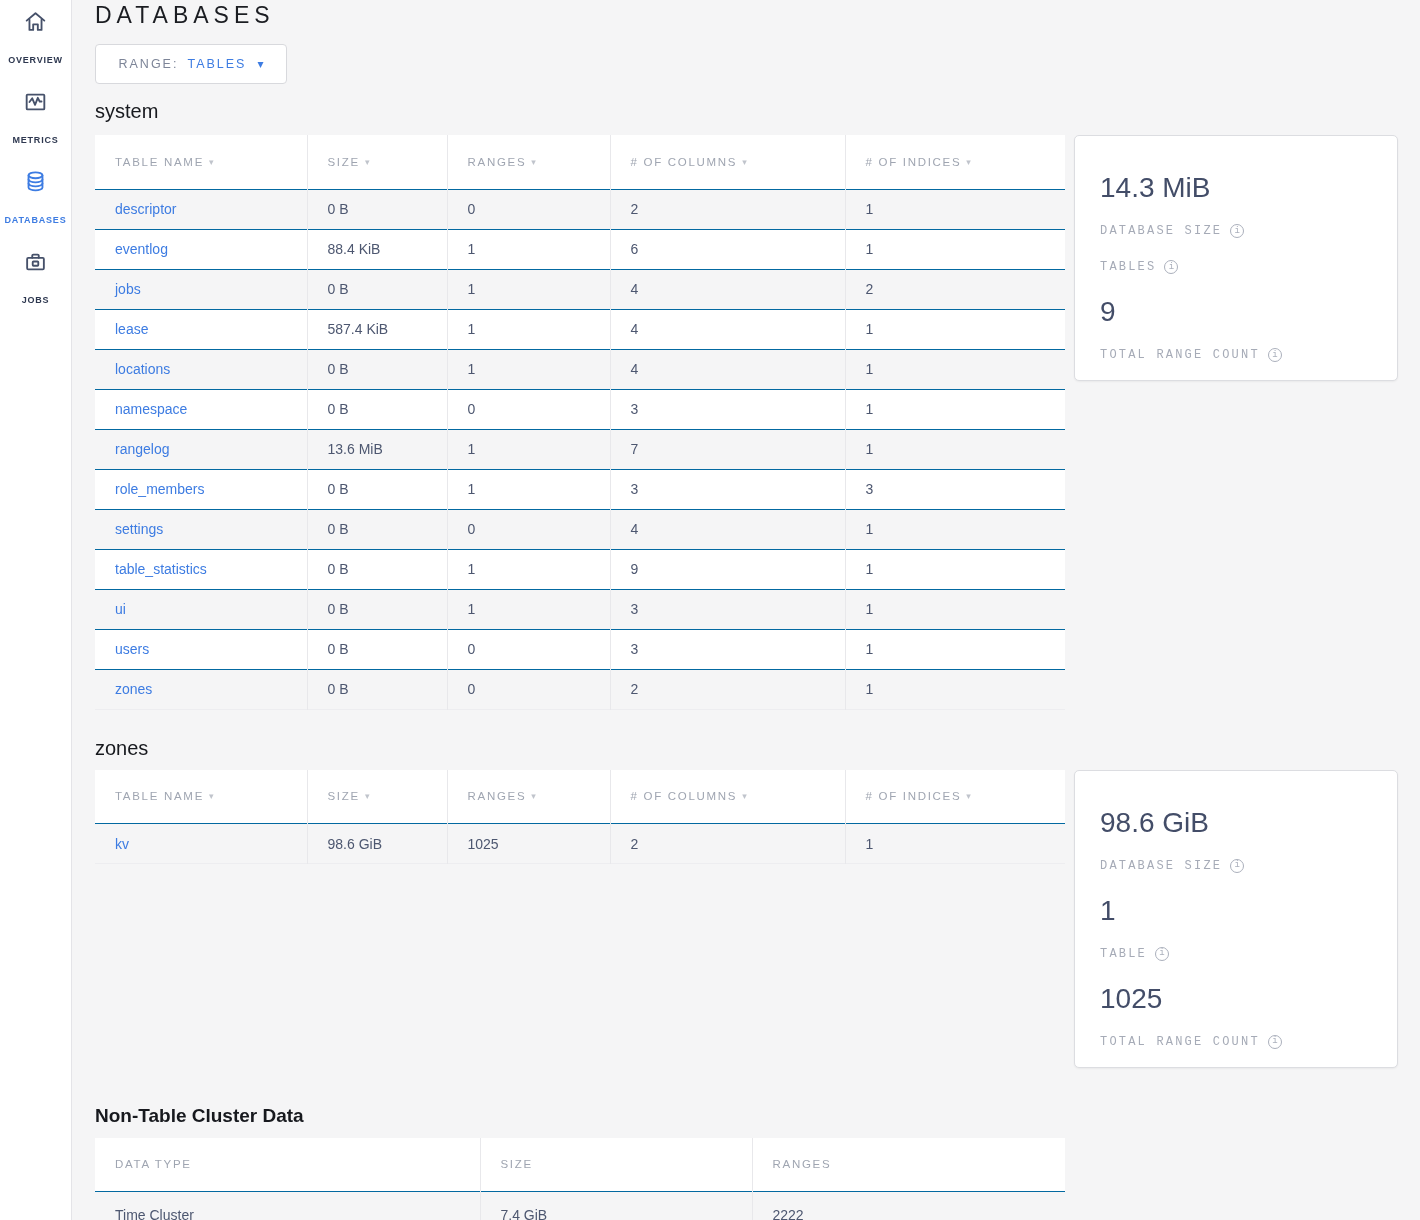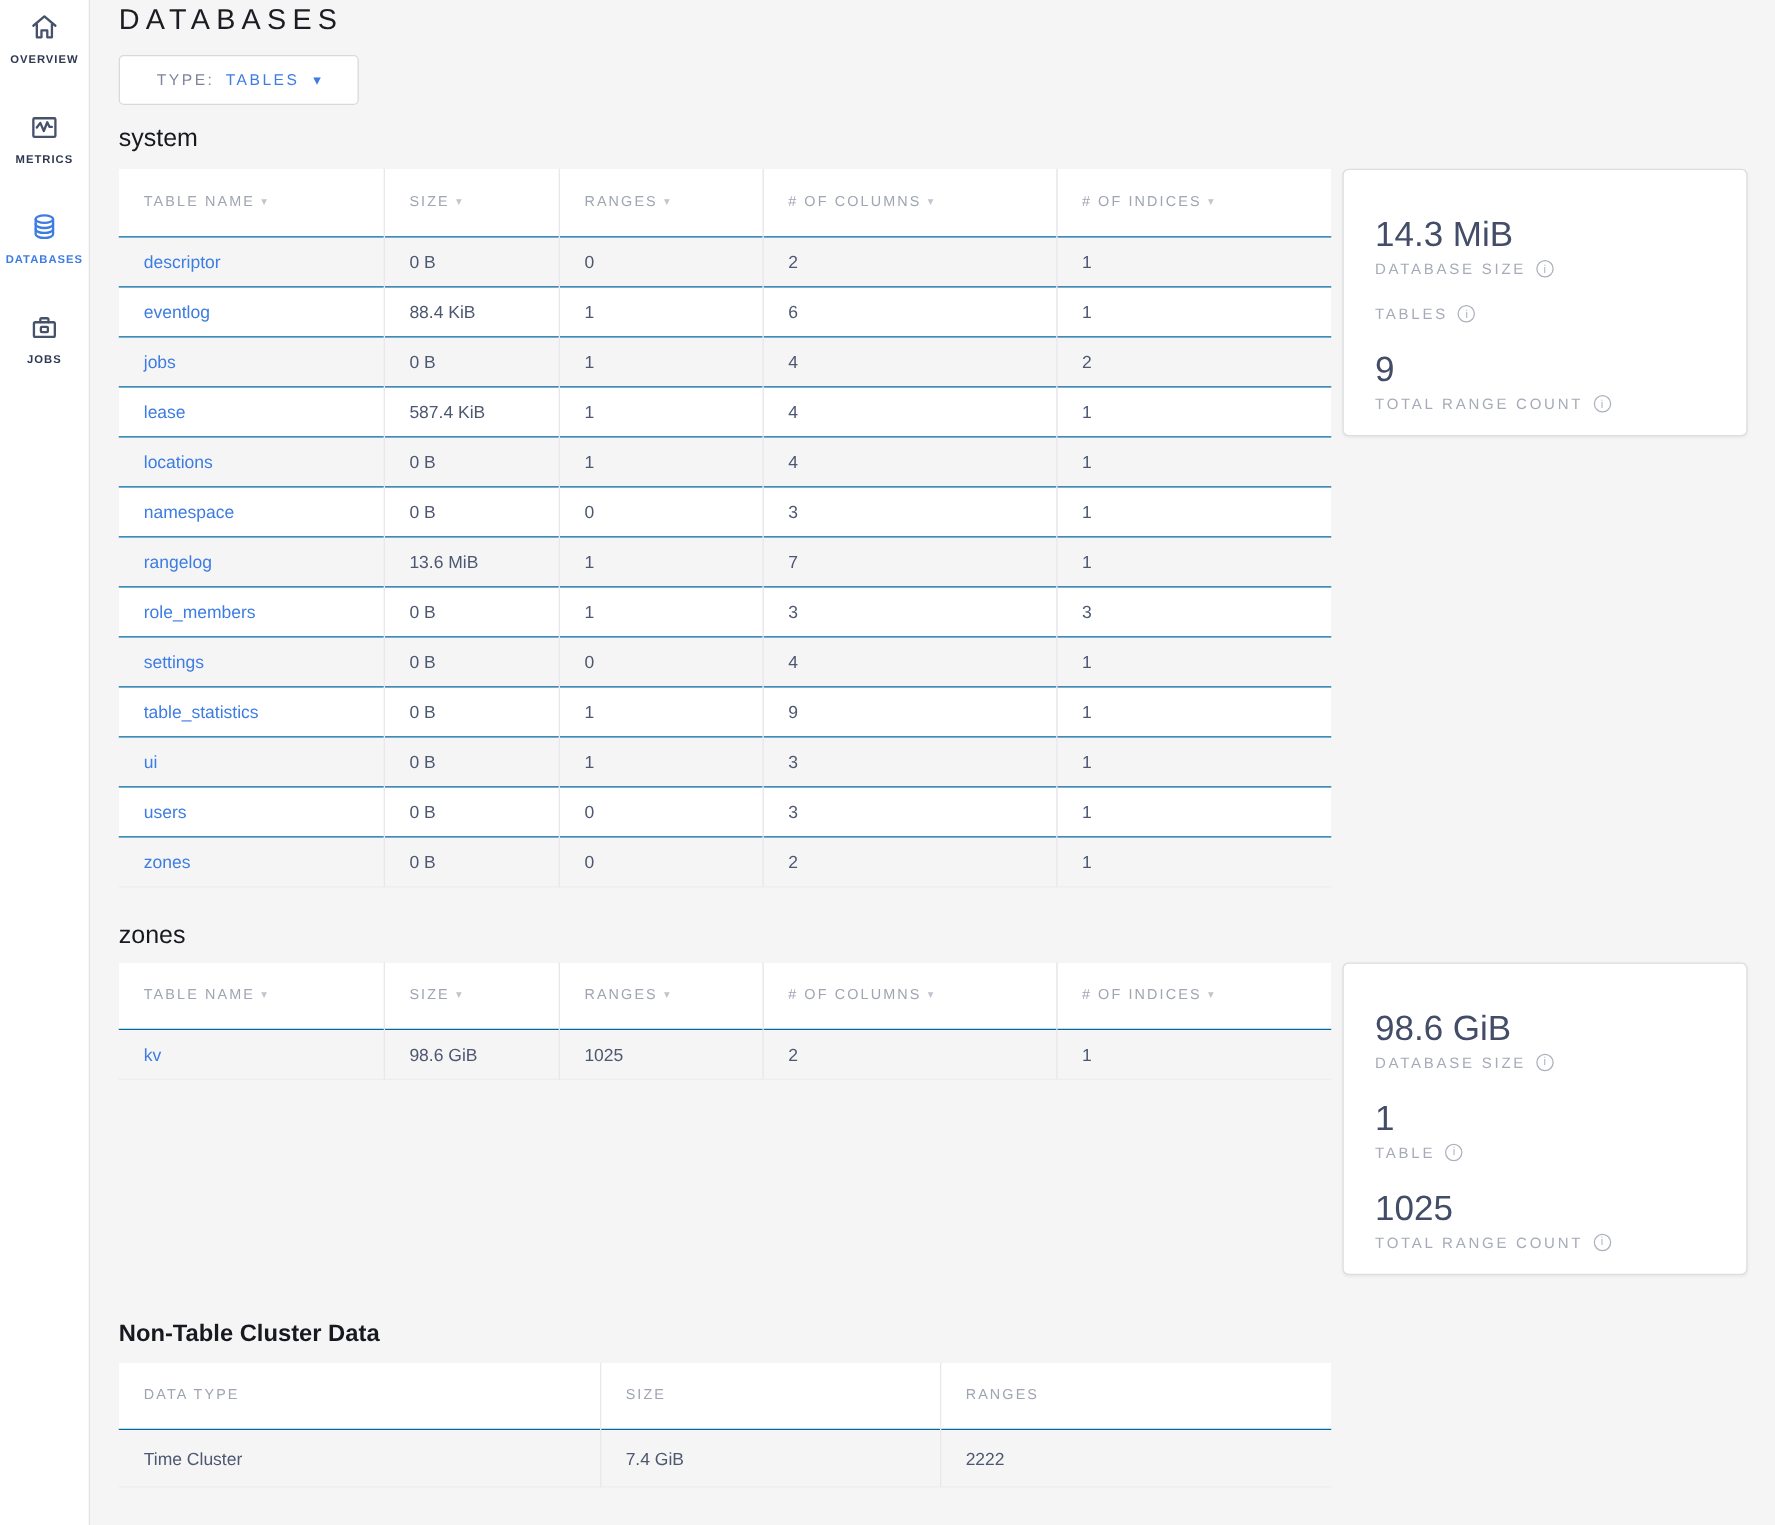--- a/index.html
+++ b/index.html
@@ -16,21 +16,21 @@
     position:absolute; left:0; top:0; bottom:0; width:72px;
     background:#ffffff; border-right:1px solid #e4e4e8;
   }
   .side-item {
     height:80px; padding-top:9px;
     display:flex; flex-direction:column; align-items:center;
     cursor:pointer;
   }
   .side-item svg { display:block; }
   .side-label {
-    margin-top:7px; font-size:9px; font-weight:700;
+    margin-top:20px; font-size:9px; font-weight:700;
     letter-spacing:0.8px; color:#2e3850;
   }
   .side-item.active .side-label { color:#3d7ce2; }
 
   
   .main { position:absolute; left:72px; top:0; right:0; padding:2px 0 0 23px; }
 
   .page-title {
     font-size:23px; font-weight:500; letter-spacing:5px;
     color:#1b1d22;
@@ -73,22 +73,22 @@
     width:324px; margin-left:9px;
     background:#ffffff; border:1px solid #dcdde1; border-radius:5px;
     box-shadow:0 1px 2px rgba(0,0,0,0.05);
     padding:36px 25px 18px;
     align-self:flex-start;
   }
   .stat { margin-bottom:22px; }
   .stat:last-child { margin-bottom:0; }
   .stat-value { font-size:28px; line-height:32px; font-weight:500; color:#434d68; }
   .stat-label {
-    margin-top:4px; font-size:12px; letter-spacing:2.2px; color:#a6abb7;
-    display:flex; align-items:center;
+    margin-top:20px; font-size:12px; letter-spacing:2.2px; color:#a6abb7;
+    display:flex; align-items:center;font-family:Liberation Mono, monospace;
   }
   .info-icon {
     margin-left:8px; width:14px; height:14px; flex:0 0 14px;
     border:1px solid #abb0bc; border-radius:50%;
     display:inline-flex; align-items:center; justify-content:center;
     font-size:9px; line-height:1; color:#abb0bc; letter-spacing:0; cursor:pointer;
   }
 
   .nt-title { margin-top:37px; font-size:19px; font-weight:600; color:#17191e; }
   .nt-table-wrap { margin-top:11px; }
@@ -135,21 +135,21 @@
       </svg>
     </span>
     <span class="side-label">JOBS</span>
   </div>
 </nav>
 
 <main class="main">
   <h1 class="page-title">DATABASES</h1>
 
   <button class="view-btn">
-    <span class="view-label">TYPE:</span>
+    <span class="view-label">RANGE:</span>
     <span class="view-value">TABLES</span>
     <span class="caret">▾</span>
   </button>
 
   
   <section>
     <h2 class="db-name">system</h2>
     <div class="section-flex">
       <table class="data-table" data-table="databases.0">
           <colgroup>

